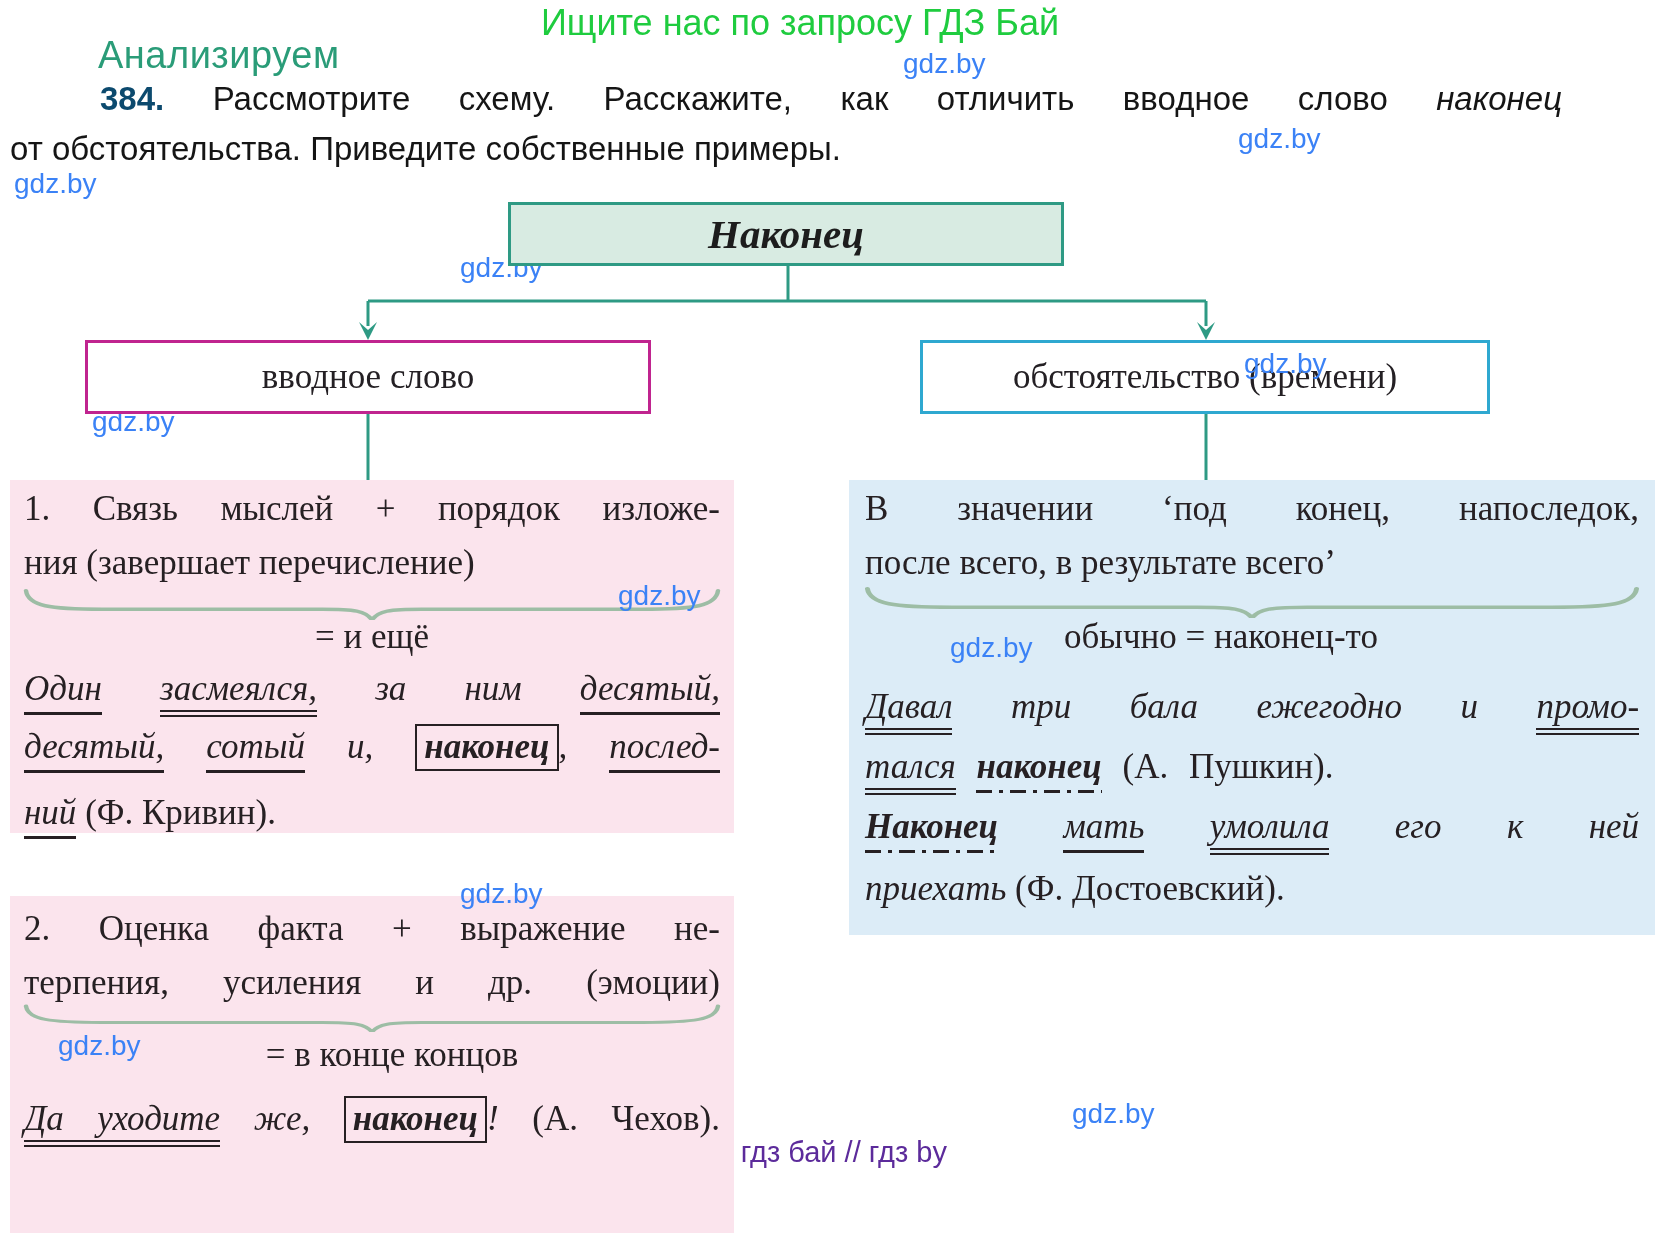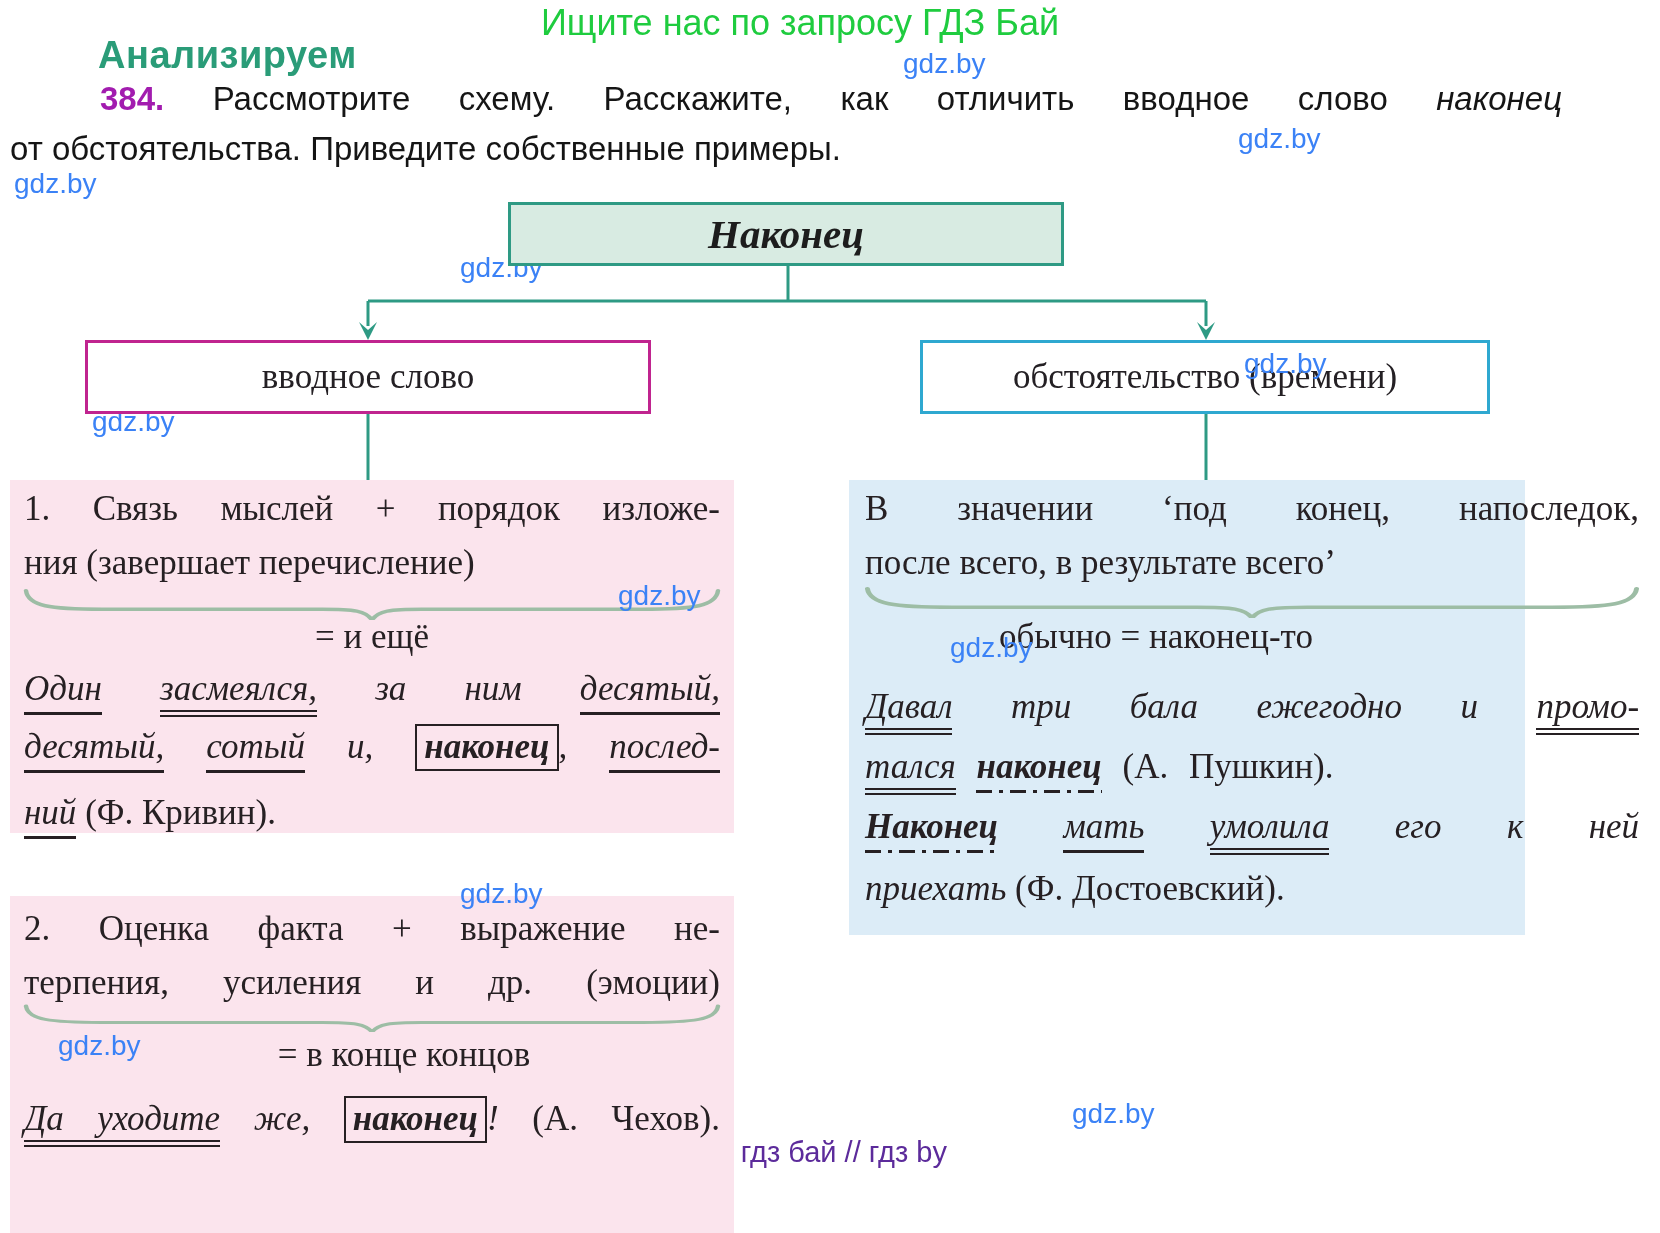--- a/index.html
+++ b/index.html
@@ -5,41 +5,41 @@
   html,body{margin:0;padding:0;background:#fff;}
   .page{position:relative;width:1660px;height:1233px;background:#ffffff;overflow:hidden;
         font-family:"Liberation Sans",sans-serif;}
   
   .top-note{position:absolute;top:2px;left:800px;transform:translateX(-50%);
             font-size:36px;color:#1fcc3f;white-space:nowrap;}
   .wm{position:absolute;font-size:28px;color:#3b82f6;white-space:nowrap;}
   .footer-purple{position:absolute;top:1136px;left:785px;transform:translateX(-50%);
                  font-size:29px;color:#5c2b9b;white-space:nowrap;}
   
-  .section-heading{position:absolute;left:98px;top:34px;font-size:38px;font-weight:bold;
+  .section-heading{position:absolute;left:98px;top:34px;font-size:38px;font-weight:normal;
                    color:#2a9c78;letter-spacing:.5px;}
   .task-line{position:absolute;left:10px;width:1552px;font-size:33px;color:#151515;line-height:1.3;}
   .task-line1{top:78px;padding-left:90px;width:1462px;text-align:justify;text-align-last:justify;}
   .task-line2{top:128px;}
-  .task-num{font-weight:bold;color:#a21caf;}
+  .task-num{font-weight:bold;color:#0c4a6e;}
   
   .root-box{position:absolute;left:508px;top:202px;width:550px;height:58px;
             background:#d8ebe2;border:3px solid #2e9a84;display:flex;align-items:center;justify-content:center;
             font-family:"Liberation Serif",serif;font-size:41px;font-weight:bold;font-style:italic;color:#1d1d1d;}
   .cat-box{position:absolute;top:340px;height:68px;background:#fff;display:flex;align-items:center;justify-content:center;
            font-family:"Liberation Serif",serif;font-size:35px;color:#242024;}
   .cat-left{left:85px;width:560px;border:3px solid #c0248f;}
   .cat-right{left:920px;width:564px;border:3px solid #2fa8d0;}
   .connectors{position:absolute;left:0;top:200px;width:1660px;height:290px;}
   
   .panel{position:absolute;font-family:"Liberation Serif",serif;color:#262023;}
   .panel-pink{left:10px;width:724px;background:#fbe4ed;}
   .panel1{top:480px;height:353px;}
   .panel2{top:896px;height:344px;}
-  .panel-blue{left:849px;top:480px;width:676px;height:455px;background:#dcecf7;}
+  .panel-blue{left:849px;top:480px;width:806px;height:455px;background:#dcecf7;}
   .ln{position:absolute;left:14px;width:696px;font-size:35px;line-height:1.18;}
   .panel-blue .ln{left:16px;width:774px;}
   .just{text-align:justify;text-align-last:justify;}
   .ctr{text-align:center;left:0;width:100%;}
   .ital{font-style:italic;}
   .up{font-style:normal;}
   .b{font-weight:bold;}
   .u1{border-bottom:3px solid #262023;padding-bottom:4px;}
   .u2{border-bottom:7px double #262023;padding-bottom:2px;}
   .udd{padding-bottom:7px;background-image:repeating-linear-gradient(to right,#262023 0 16px,transparent 16px 23px,#262023 23px 27px,transparent 27px 34px);
@@ -118,21 +118,21 @@
       <span class="up">(Ф. Кривин).</span>
     </div>
   </div>
 
   <div class="panel panel-pink panel2">
     <div class="ln just" style="top:12px">2. Оценка факта + выражение не-</div>
     <div class="ln just" style="top:66px">терпения, усиления и др. (эмоции)</div>
     <svg class="brace" style="left:12px;top:106px" width="700" height="30" viewBox="0 0 700 44" preserveAspectRatio="none">
       <path d="M4,6 C6,26 28,30 80,30 L300,30 C332,30 344,32 350,44 C356,32 368,30 400,30 L620,30 C672,30 694,26 696,6" fill="none" stroke="#9dbda5" stroke-width="4.5" stroke-linecap="round"></path>
     </svg>
-    <div class="ln ctr" style="top:138px;padding-left:52px;width:684px">= в конце концов</div>
+    <div class="ln ctr" style="top:138px;padding-left:40px;width:684px">= в конце концов</div>
     <div class="ln ital just" style="top:202px">
       <span class="u2">Да уходите</span>
       <span>же,</span>
       <span class="nw"><span class="wbox">наконец</span><span>!</span></span>
       <span class="up">(А. Чехов).</span>
     </div>
   </div>
 
   <div class="panel panel-blue">
     <div class="ln just" style="top:8px">В значении ‘под конец, напоследок,</div>

